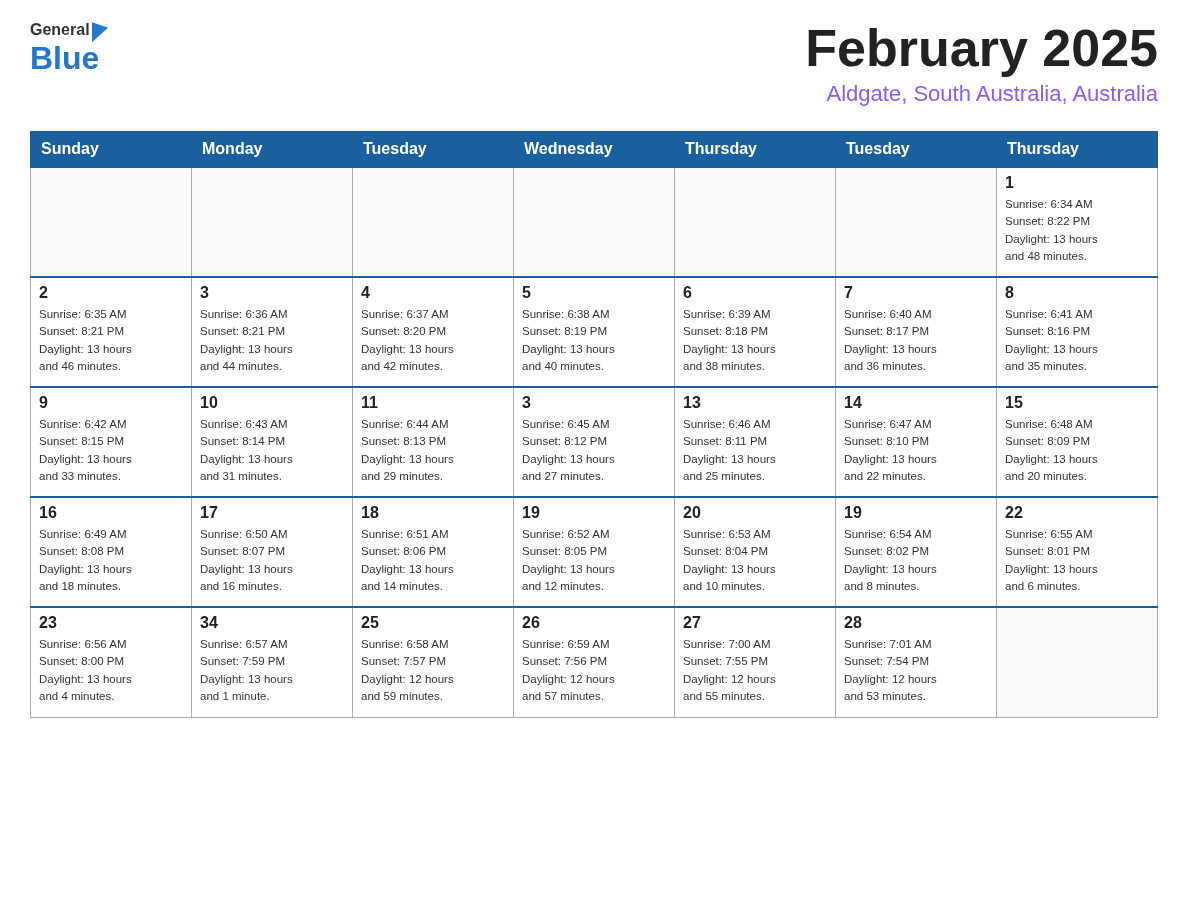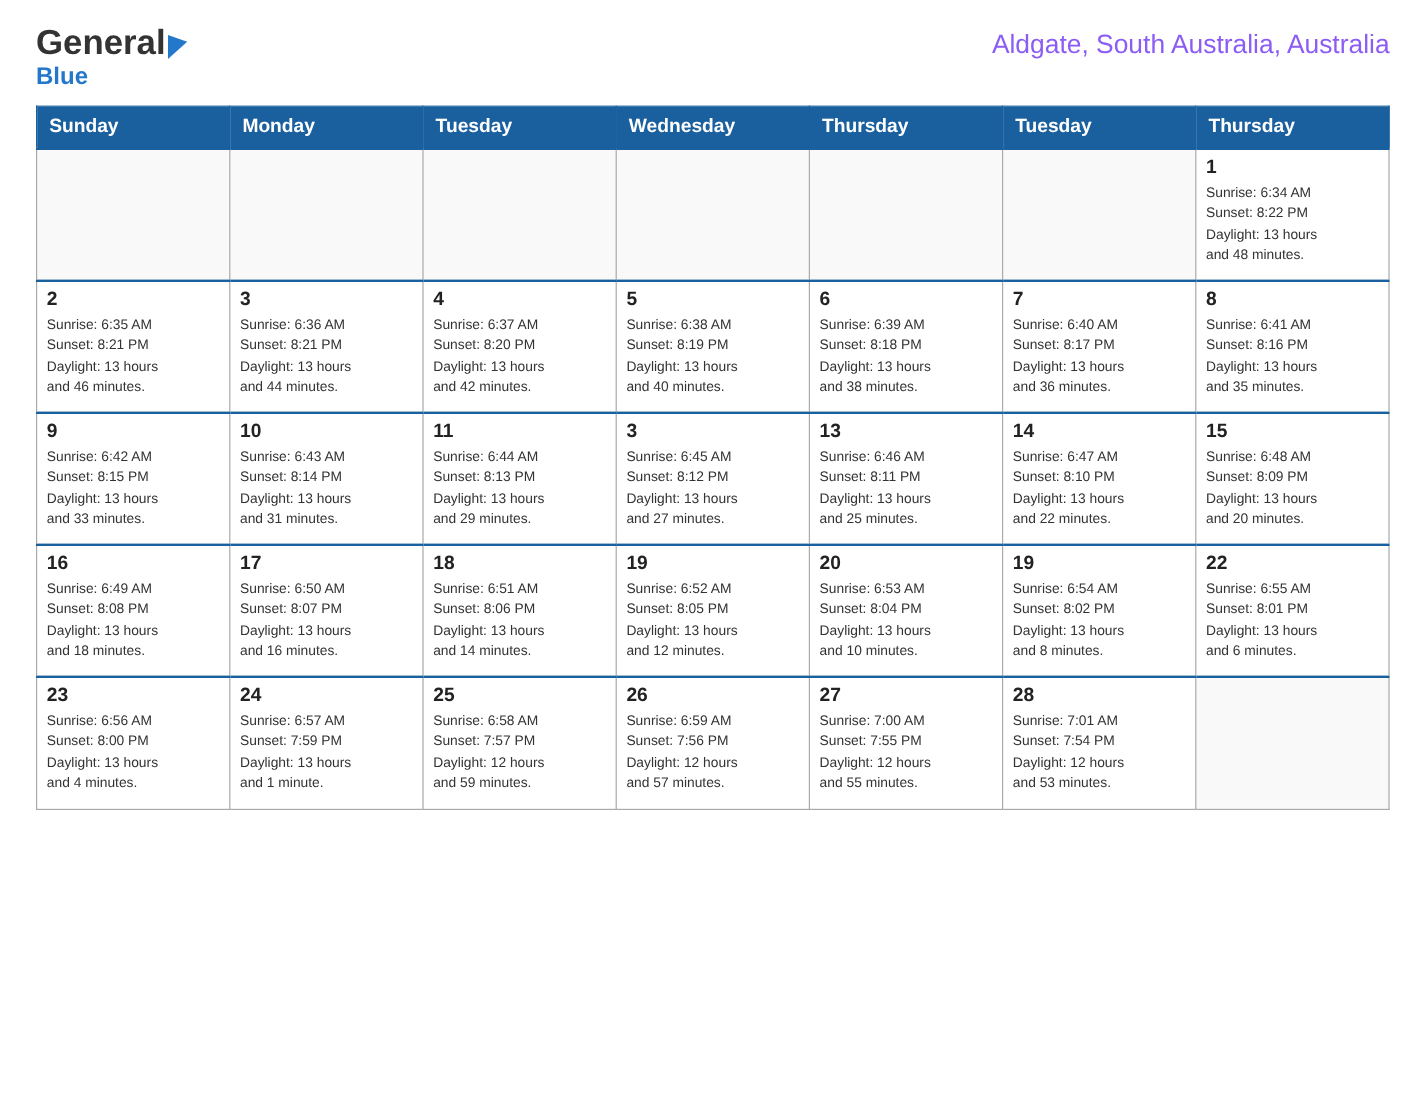--- a/index.html
+++ b/index.html
@@ -31,21 +31,21 @@
       line-height: 1.1;
     }
     .location {
       font-size: 22px;
       color: #8b5cf6;
       margin-top: 4px;
     }
     table {
       width: 100%;
       border-collapse: collapse;
-      margin-top: 12px;
+      margin-top: 24px;
     }
     th {
       background-color: #1a5f9e;
       color: #fff;
       font-size: 16px;
       font-weight: bold;
       padding: 8px 10px;
       text-align: left;
       border: 1px solid #1a5f9e;
     }
@@ -72,54 +72,55 @@
       line-height: 1.5;
     }
     tr.week-row td {
       border-top: 2px solid #1a5f9e;
     }
     .logo-row {
       display: flex;
       align-items: center;
     }
     .logo-text-general {
-      font-size: 29px;
+      font-size: 16px;
       font-weight: bold;
       color: #333;
     }
     .logo-arrow {
       width: 0;
       height: 0;
       border-top: 10px solid transparent;
       border-bottom: 10px solid transparent;
       border-left: 16px solid #2478cc;
       display: inline-block;
       margin-left: 2px;
       transform: skewY(-15deg);
     }
     .logo-text-blue {
-      font-size: 20px;
+      font-size: 32px;
       font-weight: bold;
       color: #2478cc;
     }
   </style>
 </head>
 <body>
 
 <div class="header">
   <div class="logo">
     <div class="logo-row">
       <span class="logo-text-general">General</span>
       <span class="logo-arrow"></span>
     </div>
     <div>
       <span class="logo-text-blue">Blue</span>
     </div>
   </div>
   <div class="title-block">
+    <div class="month-title">February 2025</div>
     <div class="location">Aldgate, South Australia, Australia</div>
   </div>
 </div>
 
 <table>
   <thead>
     <tr>
     <th>Sunday</th>
         <th>Monday</th>
         <th>Tuesday</th>
@@ -231,21 +232,21 @@
           <div class="day-number">22</div>
           <div class="day-info">Sunrise: 6:55 AM<br>Sunset: 8:01 PM<br>Daylight: 13 hours<br>and 6 minutes.</div>
         </td>
       </tr>
       <tr class="week-row">
         <td>
           <div class="day-number">23</div>
           <div class="day-info">Sunrise: 6:56 AM<br>Sunset: 8:00 PM<br>Daylight: 13 hours<br>and 4 minutes.</div>
         </td>
         <td>
-          <div class="day-number">24</div>
+          <div class="day-number">34</div>
           <div class="day-info">Sunrise: 6:57 AM<br>Sunset: 7:59 PM<br>Daylight: 13 hours<br>and 1 minute.</div>
         </td>
         <td>
           <div class="day-number">25</div>
           <div class="day-info">Sunrise: 6:58 AM<br>Sunset: 7:57 PM<br>Daylight: 12 hours<br>and 59 minutes.</div>
         </td>
         <td>
           <div class="day-number">26</div>
           <div class="day-info">Sunrise: 6:59 AM<br>Sunset: 7:56 PM<br>Daylight: 12 hours<br>and 57 minutes.</div>
         </td>

